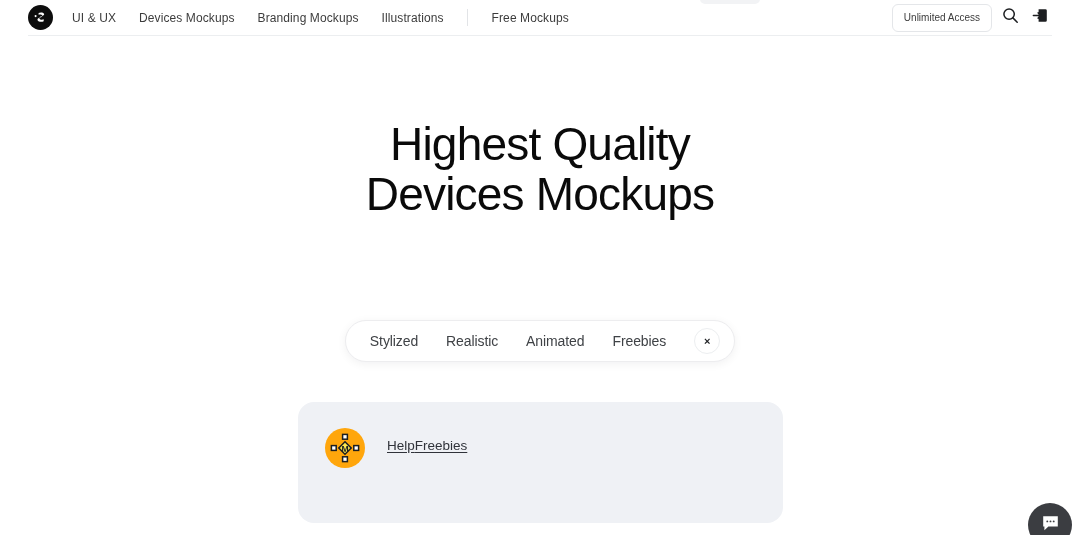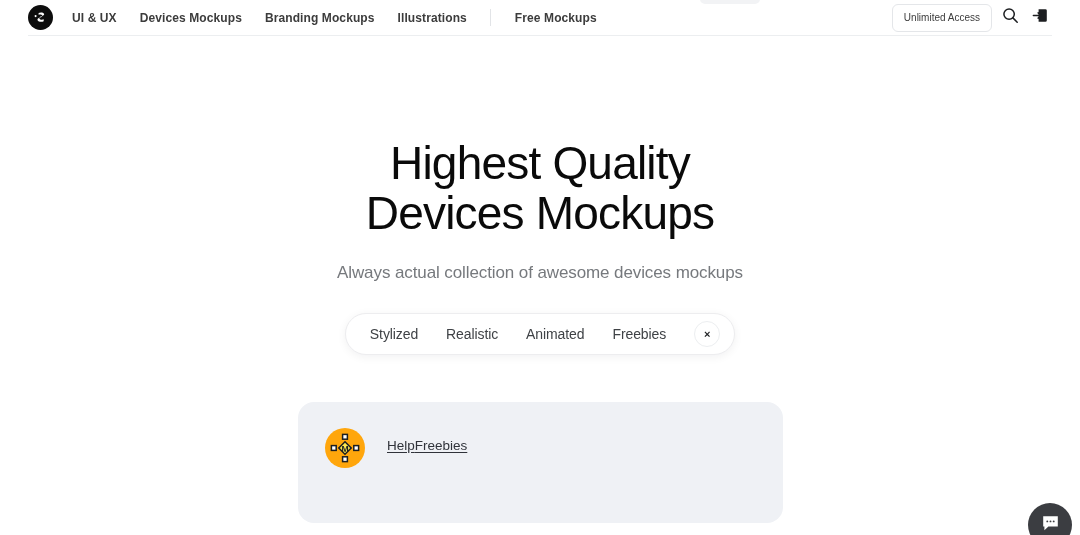--- a/index.html
+++ b/index.html
@@ -57,21 +57,20 @@
     margin-left: 19px;
   }
   .nav-link {
     font-size: 12px;
     line-height: 14px;
     color: #3c3c3c;
     letter-spacing: 0.1px;
     white-space: nowrap;
     margin-right: 23px;
     cursor: pointer;
-    font-weight: bold;
   }
   .nav-divider {
     width: 1px;
     height: 17px;
     background: #e2e4e7;
     margin-right: 24px;
   }
   .nav-link.free { margin-right: 12px; }
 
   .nav-right {
@@ -97,21 +96,21 @@
     display: flex;
     align-items: center;
     justify-content: center;
     cursor: pointer;
     margin-left: 6px;
   }
 
   
   .hero {
     position: absolute;
-    top: 40px;
+    top: 21px;
     left: 0;
     width: 1080px;
     text-align: center;
   }
   .headline {
     margin: 0;
     padding-top: 98px;
     font-size: 46px;
     line-height: 50px;
     font-weight: 500;
@@ -124,21 +123,21 @@
     font-size: 17px;
     line-height: 22px;
     font-weight: 400;
     color: #76797d;
     letter-spacing: -0.1px;
   }
 
   
   .filter-wrap {
     position: absolute;
-    top: 313px;
+    top: 320px;
     left: 0;
     width: 1080px;
     display: flex;
     justify-content: center;
   }
   .filter-pill {
     height: 42px;
     background: #ffffff;
     border: 1px solid #ededef;
     border-radius: 21px;
@@ -285,21 +284,20 @@
       </span>
     </div>
   </div>
 </div>
 
 <div class="hero">
   <h1 class="headline">
     <span>Highest Quality</span><br>
     <span>Devices Mockups</span>
   </h1>
-  <p class="subtitle">Always actual collection of awesome devices mockups</p>
 </div>
 
 <div class="filter-wrap">
   <div class="filter-pill">
     <div class="filter-item">Stylized</div>
     <div class="filter-item">Realistic</div>
     <div class="filter-item">Animated</div>
     <div class="filter-item">Freebies</div>
     <div class="filter-close">×</div>
   </div>

